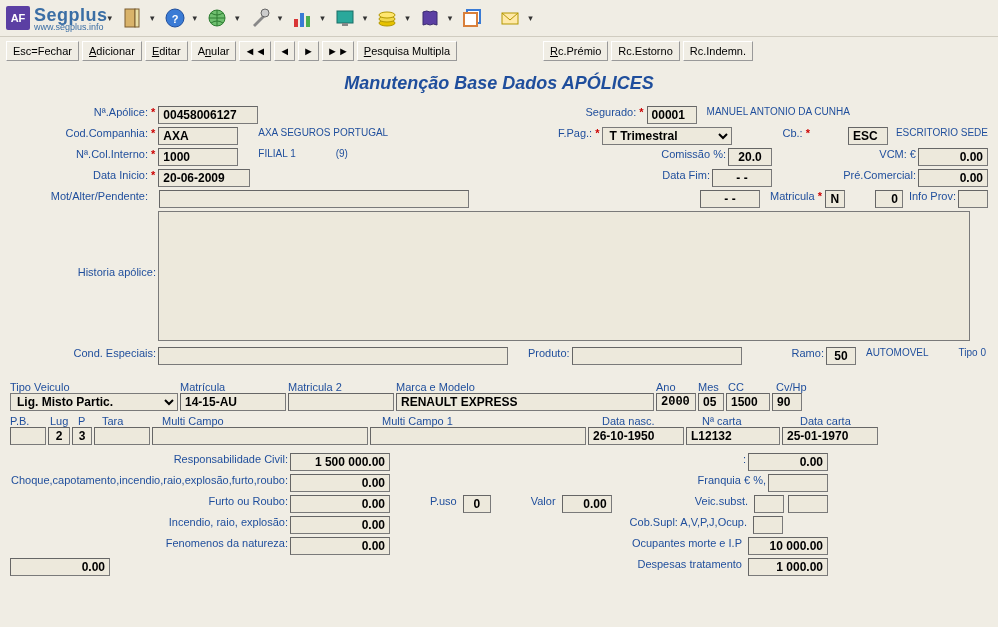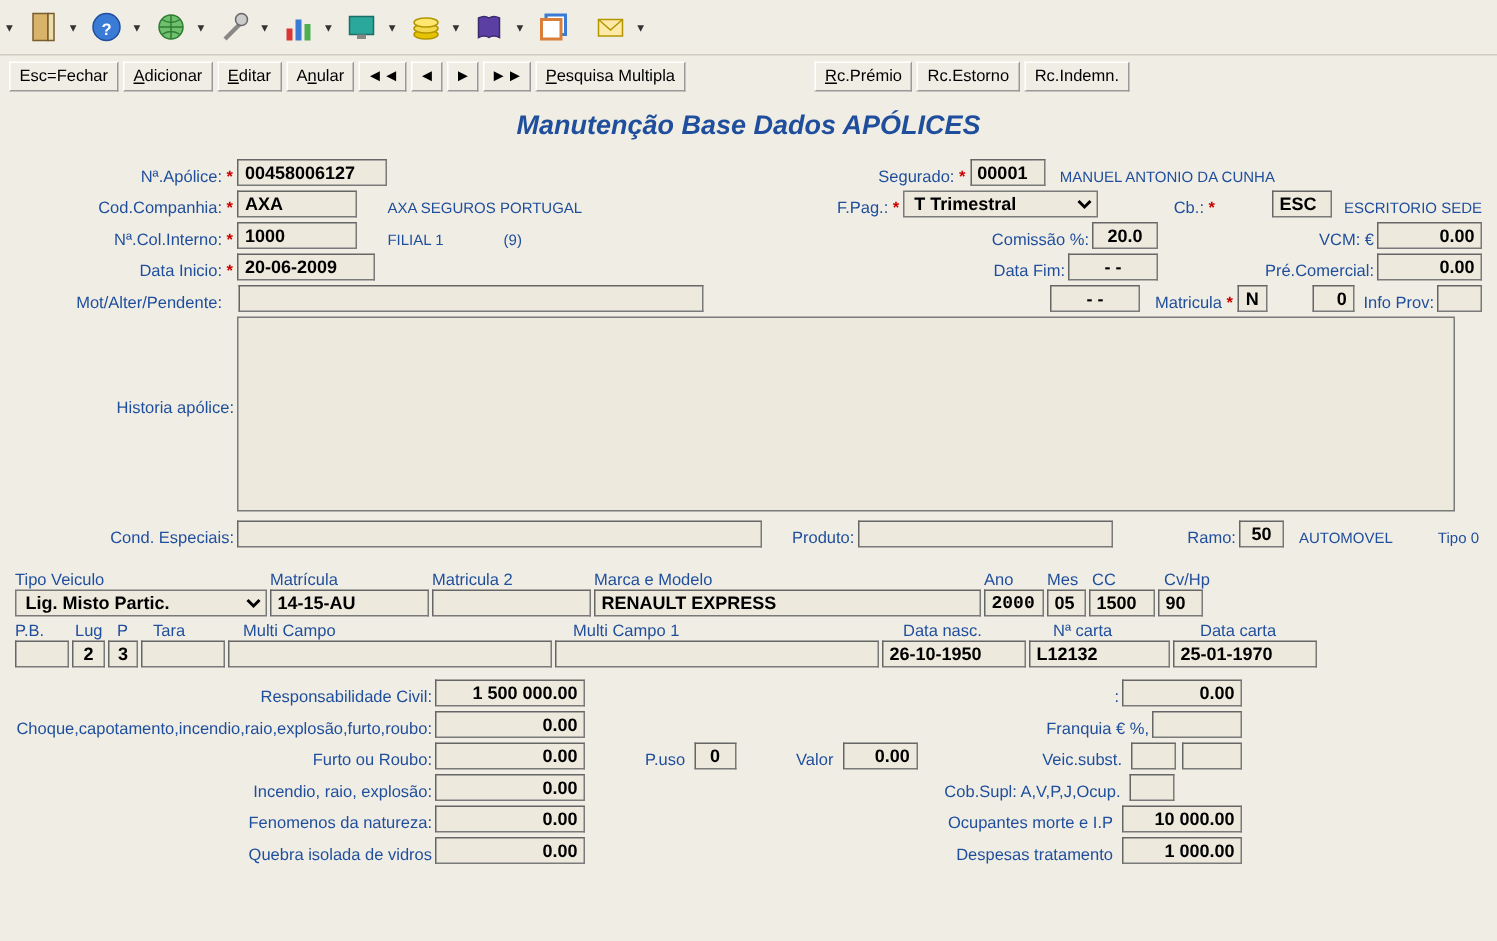--- a/index.html
+++ b/index.html
@@ -9,36 +9,43 @@
   .logo-icon { width: 24px; height: 24px; background: #5B3FA3; color: #fff; display: inline-flex; align-items: center; justify-content: center; font-weight: bold; border-radius: 2px; }
   .logo-text { color: #3A6EA5; font-size: 18px; font-weight: bold; letter-spacing: 0.5px; }
   .logo-sub { color: #3A6EA5; font-size: 9px; display: block; margin-top: -4px; }
   .tbicon { width: 28px; height: 28px; display: inline-flex; align-items: center; justify-content: center; cursor: pointer; margin: 0 4px; }
   .dd { font-size: 9px; color: #333; margin-left: -2px; }
   .toolbar-buttons { display: flex; align-items: center; gap: 3px; padding: 4px 6px; border-top: 1px solid #d0ccc0; }
   .btn { background: #F0EDE4; border: 1px solid #999; border-top-color: #fff; border-left-color: #fff; padding: 2px 6px; cursor: pointer; min-height: 20px; display: inline-flex; align-items: center; }
   .btn.small { padding: 1px 4px; }
   .title { text-align: center; color: #1F4E9C; font-size: 18px; font-weight: bold; margin: 8px 0 12px; font-style: italic; }
   .form-area { padding: 0 10px 10px; }
-  .row { display: flex; align-items: flex-end; margin-bottom: 3px; }
+  .row { display: flex; align-items: flex-start; margin-bottom: 3px; }
   .lbl { text-align: right; color: #1F4E9C; font-size: 11px; padding-right: 2px; }
   .req { color: #C00; font-weight: bold; margin: 0 3px 0 1px; }
   .input { background: #EDE9DC; border: 1px solid #7A7A7A; border-top-color: #666; border-left-color: #666; padding: 1px 4px; font-weight: bold; color: #000; font-size: 12px; height: 18px; line-height: 14px; }
   .input.right { text-align: right; }
   .link { color: #1F4E9C; text-decoration: none; font-size: 10px; }
   .select { background: #EDE9DC; border: 1px solid #7A7A7A; font-weight: bold; height: 18px; font-size: 12px; padding: 0 2px; }
   .textarea { background: #EDE9DC; border: 1px solid #7A7A7A; resize: none; width: 812px; height: 130px; overflow-y: scroll; }
   .spacer { flex: 1; }
   .section-labels { display: flex; color: #1F4E9C; font-size: 11px; }
   .section-inputs { display: flex; align-items: center; }
 </style>
 </head>
 <body>
 
 <div class="toolbar-main">
+  <div class="logo">
+    <span class="logo-icon">AF</span>
+    <div>
+      <span class="logo-text">Segplus</span>
+      <span class="logo-sub">www.segplus.info</span>
+    </div>
+  </div>
   <span class="dd">▾</span>
   <span class="tbicon">
       <svg width="22" height="22">
         <rect x="4" y="2" width="10" height="18" fill="#D9B36A" stroke="#7A5C2E"></rect>
         <rect x="14" y="2" width="4" height="18" fill="#EADFA8" stroke="#7A5C2E"></rect>
       </svg>
     </span>
     <span class="dd">▾</span>
   <span class="tbicon">
       <svg width="22" height="22">
@@ -301,21 +308,20 @@
   <div class="row">
     <span class="lbl" style="width:280px">Fenomenos da natureza:</span>
     <input class="input right" style="width: 100px;" value="0.00">
     <span class="spacer"></span>
     <span class="lbl">Ocupantes morte e I.P</span>
     <input class="input right" style="width: 80px; margin-left: 4px;" value="10 000.00">
     <span style="width:160px"></span>
   </div>
 
   <div class="row">
-    <span class="lbl" style="width:280px">Quebra isolada de vidros</span>
     <input class="input right" style="width: 100px;" value="0.00">
     <span class="spacer"></span>
     <span class="lbl">Despesas tratamento</span>
     <input class="input right" style="width: 80px; margin-left: 4px;" value="1 000.00">
     <span style="width:160px"></span>
   </div>
 
 </div>
 
 </body></html>

